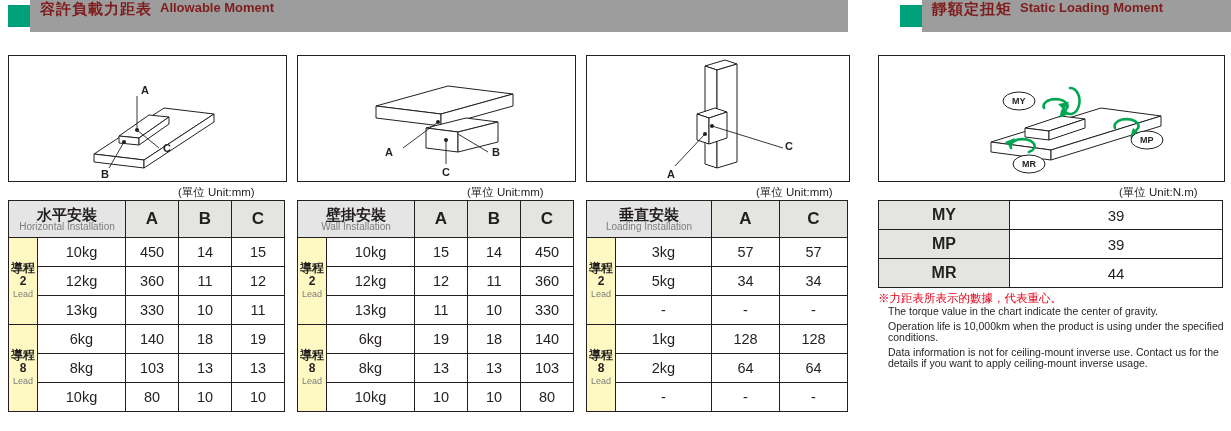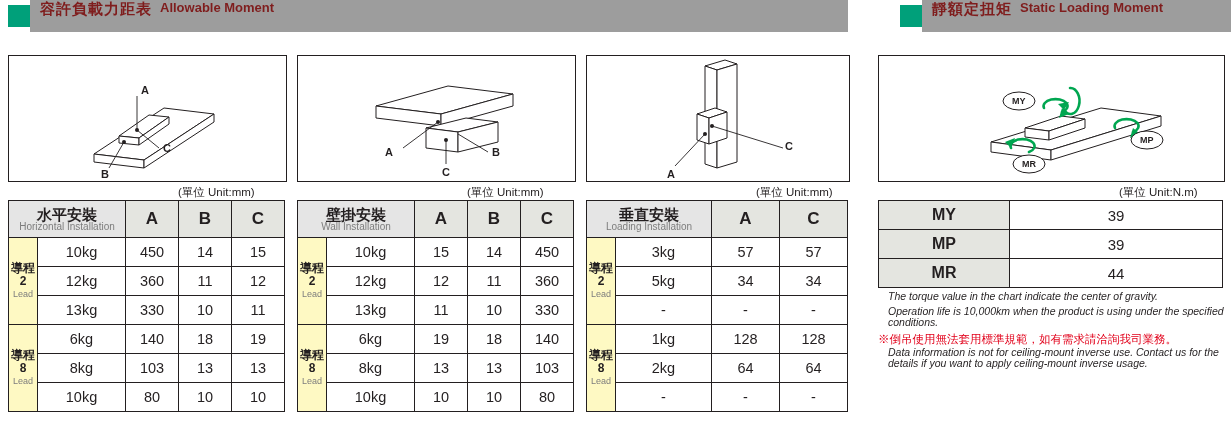--- a/index.html
+++ b/index.html
@@ -58,21 +58,21 @@
 
   
   #t4{left:878px;top:200px;width:345px;font-size:15px;}
   #t4 td{height:26px;}
   #t4 td.k{background:#e4e5e0;font-weight:bold;font-size:16px;width:128px;}
   #t4 td.v{font-size:15px;}
 
   
   .notes{position:absolute;left:878px;top:290px;width:348px;}
   .note-cn{color:#e2001a;font-size:11.5px;line-height:14px;margin-top:1px;}
-  .note-en{color:#231f20;font-size:10.5px;line-height:11.5px;margin:1px 0 3px 10px;font-style:italic;}
+  .note-en{color:#231f20;font-size:10.5px;line-height:11.5px;margin:1px 0 3px 10px;}
 
   
   .lbl{font-size:11px;font-weight:bold;fill:#231f20;font-family:"Liberation Sans", sans-serif;}
   .mlbl{font-size:9px;font-weight:bold;fill:#231f20;font-family:"Liberation Sans", sans-serif;}
 </style>
 </head>
 <body>
 
 <div class="page">
 
@@ -395,19 +395,19 @@
       <td class="v">39</td>
     </tr>
     <tr>
       <td class="k">MR</td>
       <td class="v">44</td>
     </tr>
   </tbody>
     </table>
 
   <div class="notes">
+    <div class="note-cn">※力距表所表示的數據，代表重心。</div>
     <div class="note-en">The torque value in the chart indicate the center of gravity.</div>
     <div class="note-en">Operation life is 10,000km when the product is using under the specified conditions.</div>
-    <div class="note-cn">※倒吊使用無法套用標準規範，如有需求請洽詢我司業務。</div>
     <div class="note-en">Data information is not for ceiling-mount inverse use. Contact us for the details if you want to apply ceiling-mount inverse usage.</div>
   </div>
 
 </div>
 
 </body></html>

